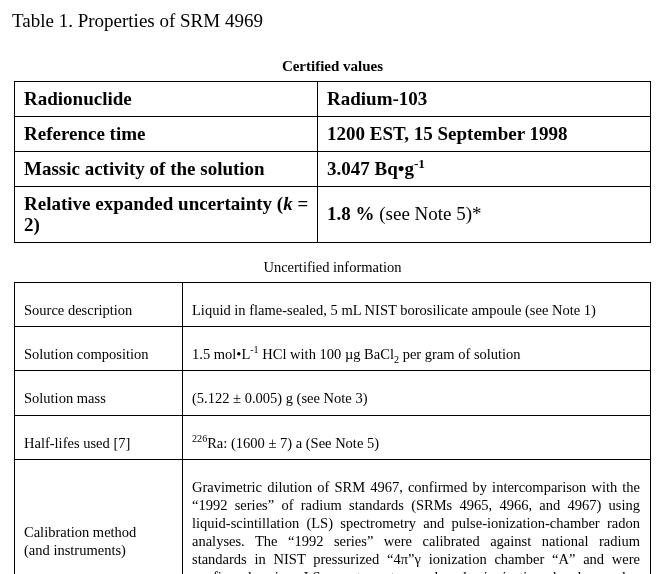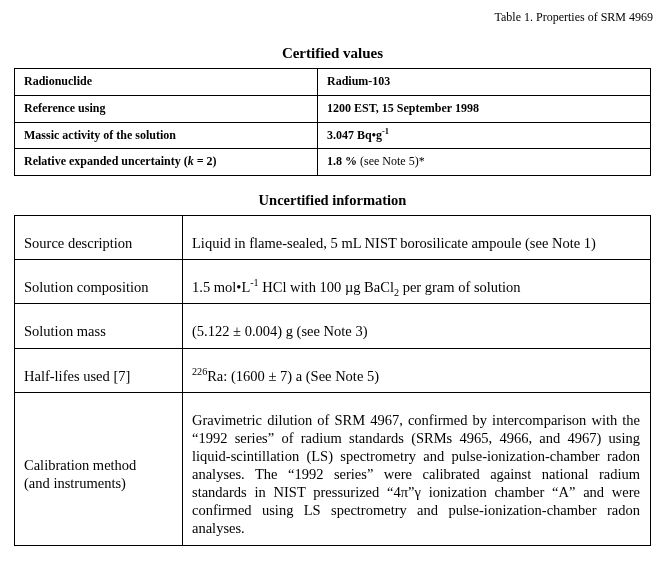--- a/index.html
+++ b/index.html
@@ -15,52 +15,52 @@
     overflow: hidden;
   }
   .page {
     position: relative;
     width: 665px;
     height: 574px;
     box-sizing: border-box;
     padding: 0 12px;
   }
   .doc-title {
-    text-align: right;
-    font-size: 12px;
+    text-align: left;
+    font-size: 19px;
     margin-top: 10px;
-    margin-bottom: 20px;
+    margin-bottom: 26px;
   }
   .section-heading {
     text-align: center;
     font-weight: bold;
     font-size: 15px;
     margin-bottom: 6px;
   }
   .section-heading-plain {
     text-align: center;
-    font-weight: bold;
+    font-weight: normal;
     font-size: 14.5px;
     margin-top: 16px;
     margin-bottom: 6px;
   }
 
   table {
     border-collapse: collapse;
     width: 637px;
     margin: 0 auto;
     table-layout: fixed;
   }
   table.certified {
     border: 1.5px solid #000;
   }
   table.certified td {
     border: 1px solid #000;
     font-weight: bold;
-    font-size: 12px;
+    font-size: 19px;
     padding: 6px 8px 6px 9px;
     vertical-align: middle;
     line-height: 1.15;
   }
   table.certified td.label { width: 285px; }
 
   table.uncertified {
     border: 1.5px solid #000;
   }
   table.uncertified td {
@@ -89,21 +89,21 @@
 
   <div class="section-heading">Certified values</div>
 
   <table class="certified">
     <tbody>
       <tr>
         <td class="label">Radionuclide</td>
         <td class="value">Radium-103</td>
       </tr>
       <tr>
-        <td class="label">Reference using</td>
+        <td class="label">Reference time</td>
         <td class="value">1200 EST, 15 September 1998</td>
       </tr>
       <tr>
         <td class="label">Massic activity of the solution</td>
         <td class="value">3.047 Bq•g<sup>-1</sup></td>
       </tr>
       <tr>
         <td class="label">Relative expanded uncertainty (<i>k</i> = 2)</td>
         <td class="value">1.8 % <span class="note-normal">(see Note 5)*</span></td>
       </tr>
@@ -117,21 +117,21 @@
       <tr>
         <td class="label">Source description</td>
         <td class="value">Liquid in flame-sealed, 5 mL NIST borosilicate ampoule (see Note 1)</td>
       </tr>
       <tr>
         <td class="label">Solution composition</td>
         <td class="value">1.5 mol•L<sup>-1</sup> HCl with 100 µg BaCl<sub>2</sub> per gram of solution</td>
       </tr>
       <tr>
         <td class="label">Solution mass</td>
-        <td class="value">(5.122 ± 0.004) g  (see Note 3)</td>
+        <td class="value">(5.122 ± 0.005) g  (see Note 3)</td>
       </tr>
       <tr>
         <td class="label">Half-lifes used [7]</td>
         <td class="value"><sup>226</sup>Ra: (1600 ± 7) a (See Note 5)</td>
       </tr>
       <tr>
         <td class="label calib-label two-line">Calibration method<br>(and instruments)</td>
         <td class="value calib-value">Gravimetric dilution of SRM 4967, confirmed by intercomparison with the “1992 series” of radium standards (SRMs 4965, 4966, and 4967) using liquid-scintillation (LS) spectrometry and pulse-ionization-chamber radon analyses.  The “1992 series” were calibrated against national radium standards in NIST pressurized “4π”γ ionization chamber “A” and were confirmed using LS spectrometry and pulse-ionization-chamber radon analyses.</td>
       </tr>
     </tbody>

